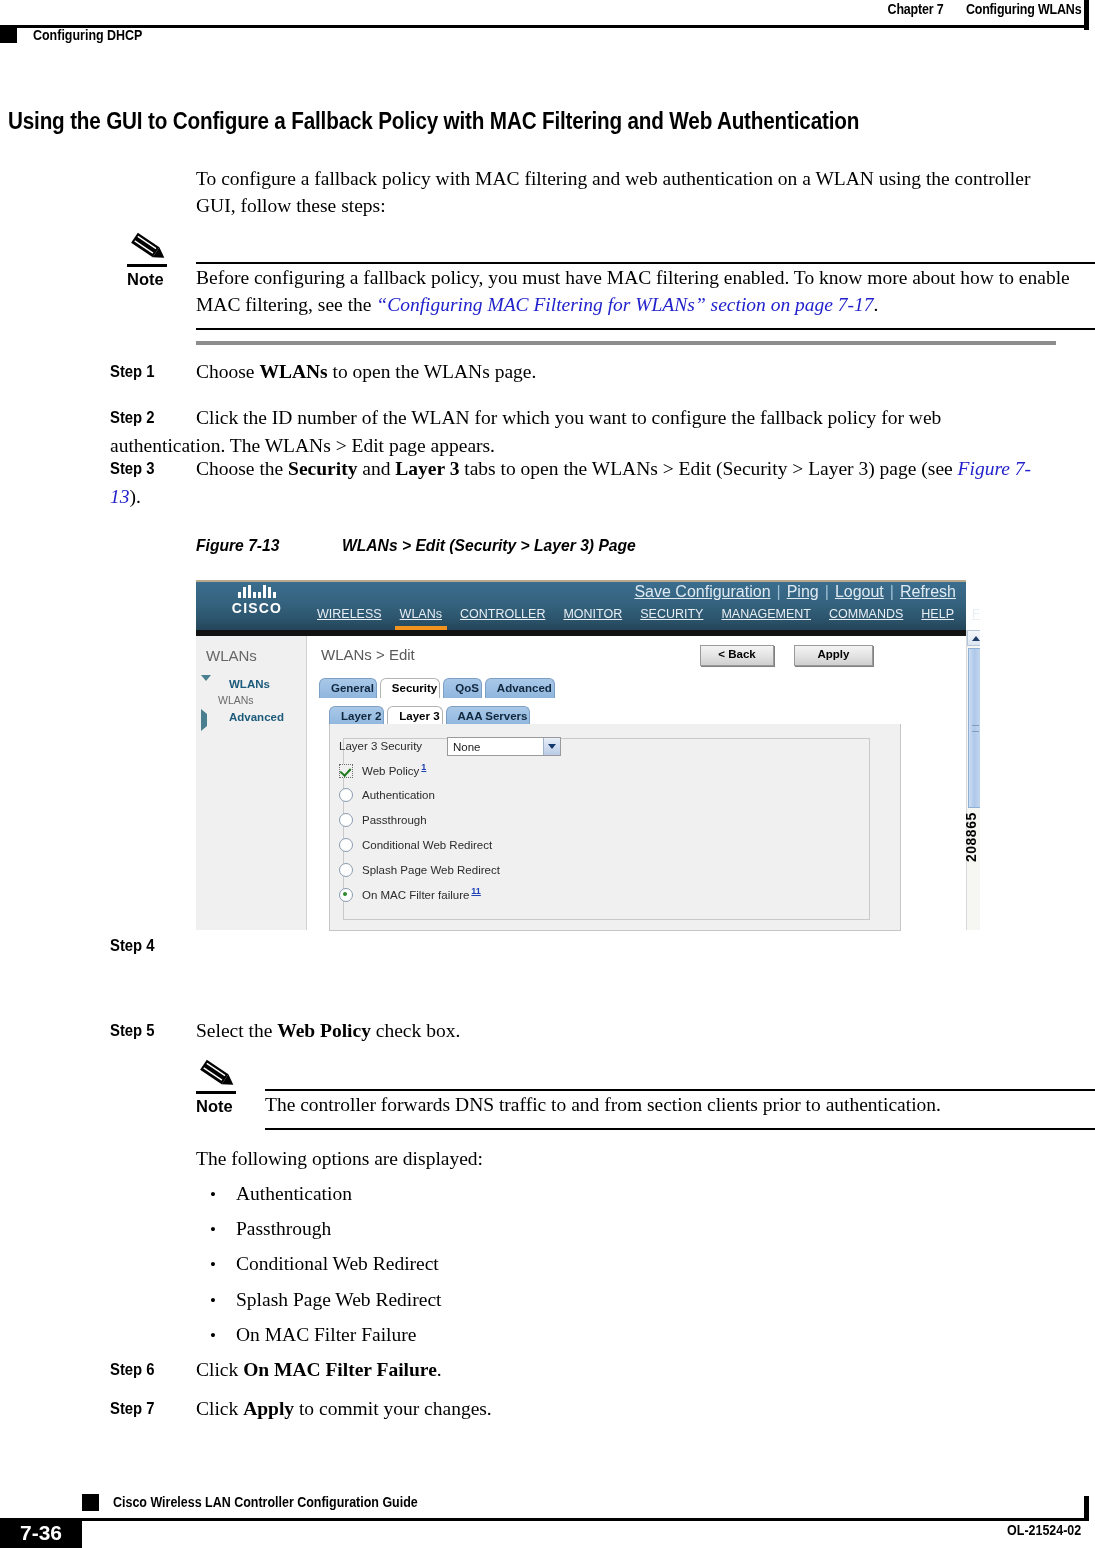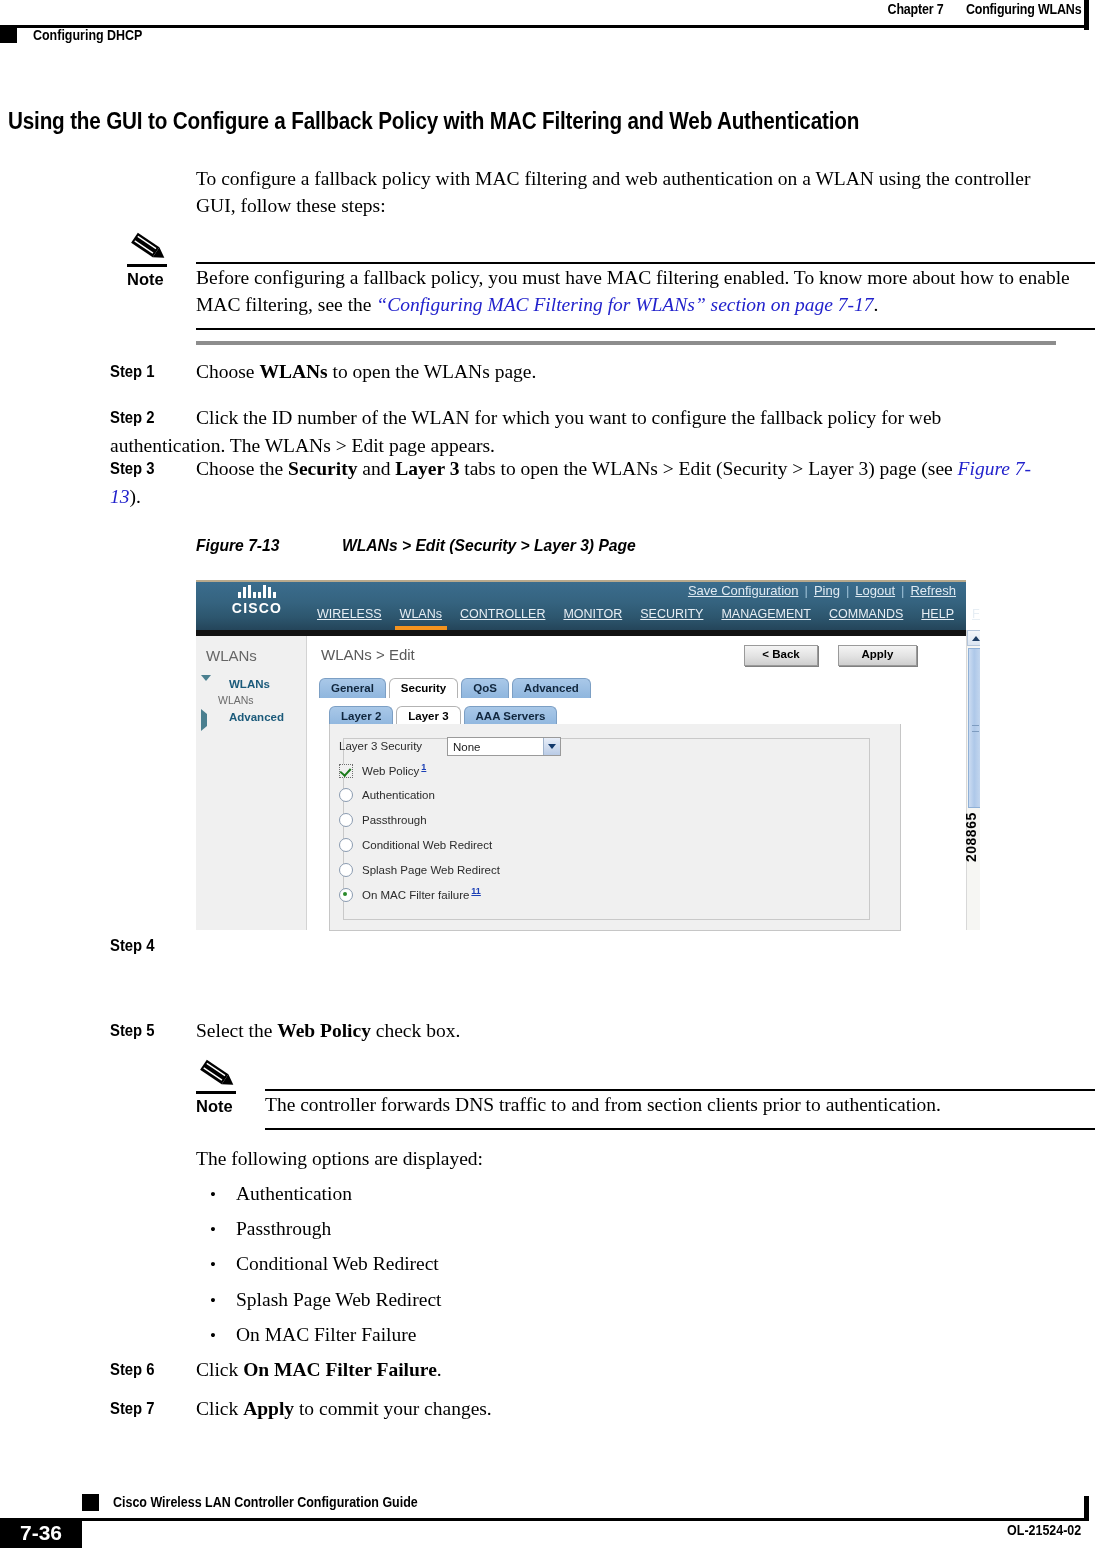--- a/index.html
+++ b/index.html
@@ -237,21 +237,21 @@
     font-size: 14px;
     letter-spacing: 1.2px;
     margin-top: 2px;
   }
   .wlc-toplinks {
     position: absolute;
     right: 10px;
     top: 3px;
     color: #dfeaf2;
     font-family: "Liberation Sans", sans-serif;
-    font-size: 13px;
+    font-size: 16px;
     white-space: nowrap;
   }
   .wlc-toplinks span.lnk { text-decoration: underline; cursor: pointer; }
   .wlc-toplinks span.sep { padding: 0 6px; color: #9dc0d6; }
   .wlc-nav {
     position: absolute;
     left: 112px;
     top: 27px;
     display: flex;
     gap: 0px;
@@ -367,21 +367,20 @@
     line-height: 17px;
     text-align: center;
     font-family: "Liberation Sans", sans-serif;
     font-weight: bold;
     font-size: 11.5px;
     color: #000;
     background: linear-gradient(to bottom,#f4f4f4 0%, #e4e4e4 50%, #cfcfcf 100%);
     border: 1px solid #9a9a9a;
     box-shadow: 1px 1px 0 #808080;
     cursor: pointer;
-    margin-left: 44px;
   }
   .btn-back { left: 393px; width: 72px; }
   .btn-apply { left: 487px; width: 77px; }
 
   .tabrow1 {
     position: absolute;
     left: 12px;
     top: 42px;
     display: flex;
     gap: 3px;
@@ -393,21 +392,21 @@
     position: absolute;
     left: 22px;
     top: 70px;
     display: flex;
     gap: 3px;
     font-family: "Liberation Sans", sans-serif;
     font-weight: bold;
     font-size: 11.5px;
   }
   .tab {
-    padding: 3px 11px 4px 11px;
+    padding: 3px 2px 4px 11px;
     background: linear-gradient(to bottom,#a9c8e8 0%, #8fb6de 100%);
     border: 1px solid #7c9fc4;
     border-bottom: none;
     border-radius: 6px 6px 0 0;
     color: #10263d;
     cursor: pointer;
   }
   .tab.active {
     background: #ffffff;
     border-color: #b3b3b3;

